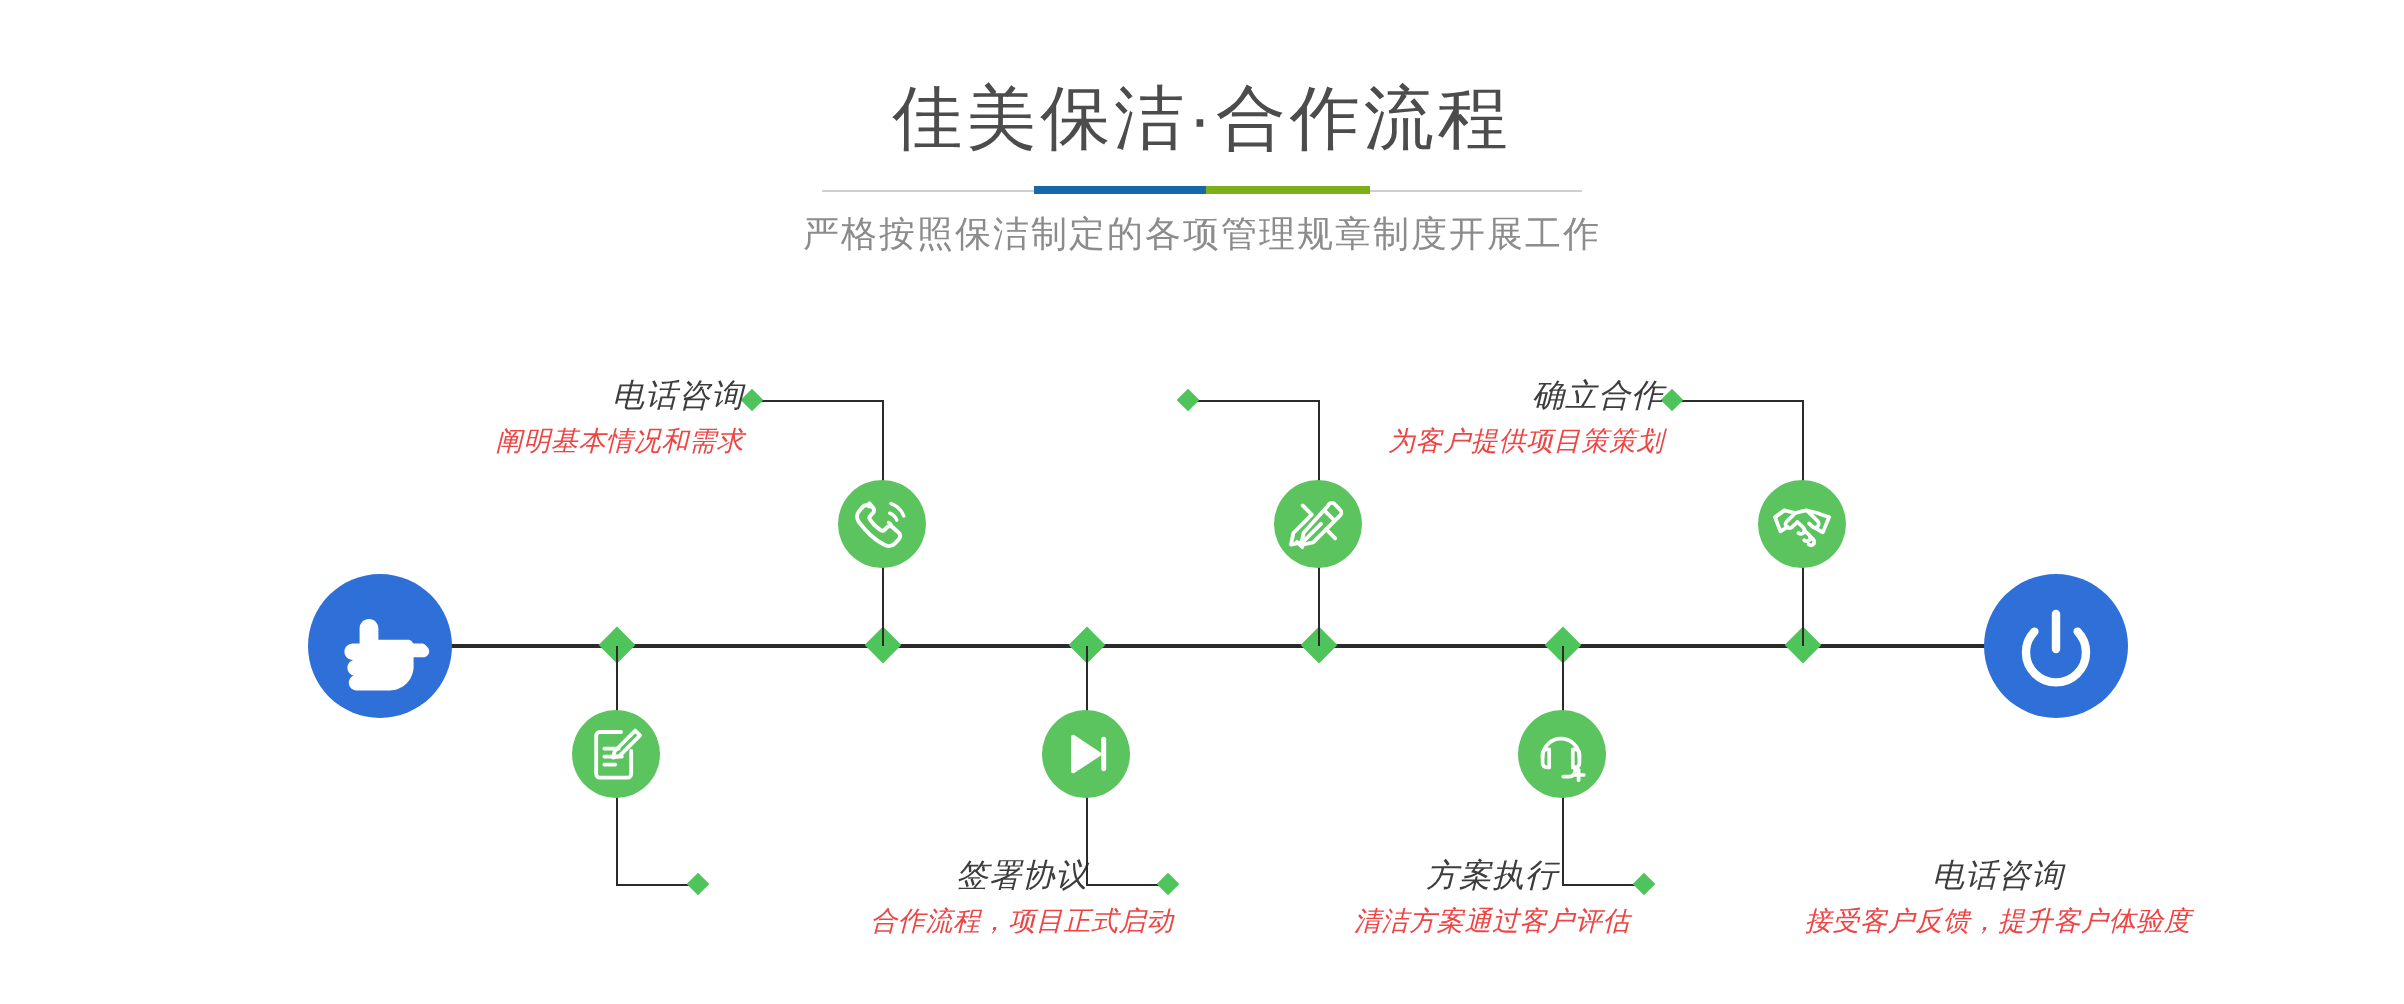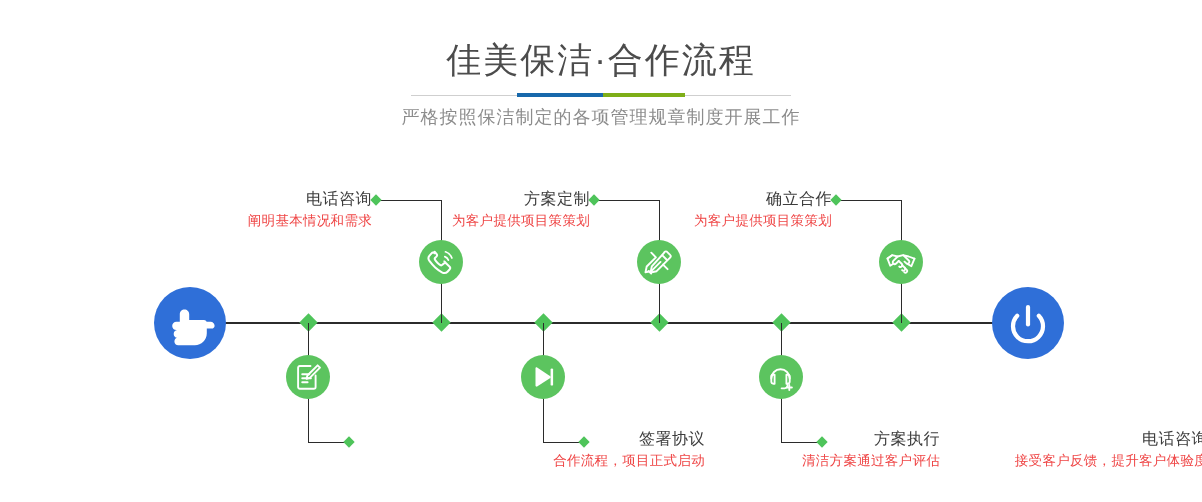--- a/index.html
+++ b/index.html
@@ -68,29 +68,29 @@
   }
 
   
   .node{
     position:absolute;width:44px;height:44px;border-radius:50%;
     background:#5cc45f;
   }
   .node svg{position:absolute;left:0;top:0;width:44px;height:44px;}
 
   
-  .label{position:absolute;white-space:nowrap;}
+  .label{position:absolute;white-space:nowrap;font-style:italic;}
   .label .ltitle{
     font-size:16px;line-height:22px;color:#3d3d3d;letter-spacing:.5px;
   }
   .label .lsub{
     font-size:13.5px;line-height:21px;color:#ef4444;letter-spacing:.3px;
   }
   .label.right-al{text-align:right;}
-  .label.left-al{text-align:right;margin-left:44px;}
+  .label.left-al{text-align:center;}
 </style>
 </head>
 <body>
 
 <div id="root">
 
   <div class="header">
     <div class="title">佳美保洁·合作流程</div>
     <div class="divider">
       <div class="dline"></div>
@@ -145,24 +145,20 @@
   <div class="node" style="left:637px;top:240px">
     <svg viewBox="0 0 44 44">
       <g fill="none" stroke="#ffffff" stroke-width="1.9" stroke-linecap="round" stroke-linejoin="round">
         <path d="M14.3 12.7l4.6 4.6-9.2 9.2-1.2 5.8 5.8-1.2 9.2-9.2"></path>
         <path d="M26 24.6l4.6 4.6"></path>
         <path d="M29.8 11.6l3.3 3.3a2 2 0 0 1 0 2.8L19.6 31.2l-6.1 1.3 1.3-6.1L27 12.9a2 2 0 0 1 2.8-1.3z"></path>
         <path d="M25.4 15.4l4.6 4.6"></path>
         <path d="M11.5 30.9l2.7 2.7"></path>
       </g>
     </svg>
-  </div>
-  <div class="label right-al" style="left:330px;top:188px;width:260px;padding-right:10px">
-    <div class="ltitle">方案定制</div>
-    <div class="lsub">为客户提供项目策策划</div>
   </div>
 
   <div class="stem" style="left:901px;top:200px;height:123px"></div>
   <div class="elbow" style="left:836px;top:200px;width:66px"></div>
   <div class="elbow-cap" style="left:832px;top:196px"></div>
   <div class="node" style="left:879px;top:240px">
     <svg viewBox="0 0 44 44">
       <g fill="none" stroke="#ffffff" stroke-width="1.85" stroke-linecap="round" stroke-linejoin="round">
         <path d="M8.5 18.6l4.6-3.4 5.6 1.3 5.3-1.3 5.6 1.3 5.9 2.1"></path>
         <path d="M13.1 15.2l-4.6 3.4 2.7 7.1 3.6-2.2"></path>

